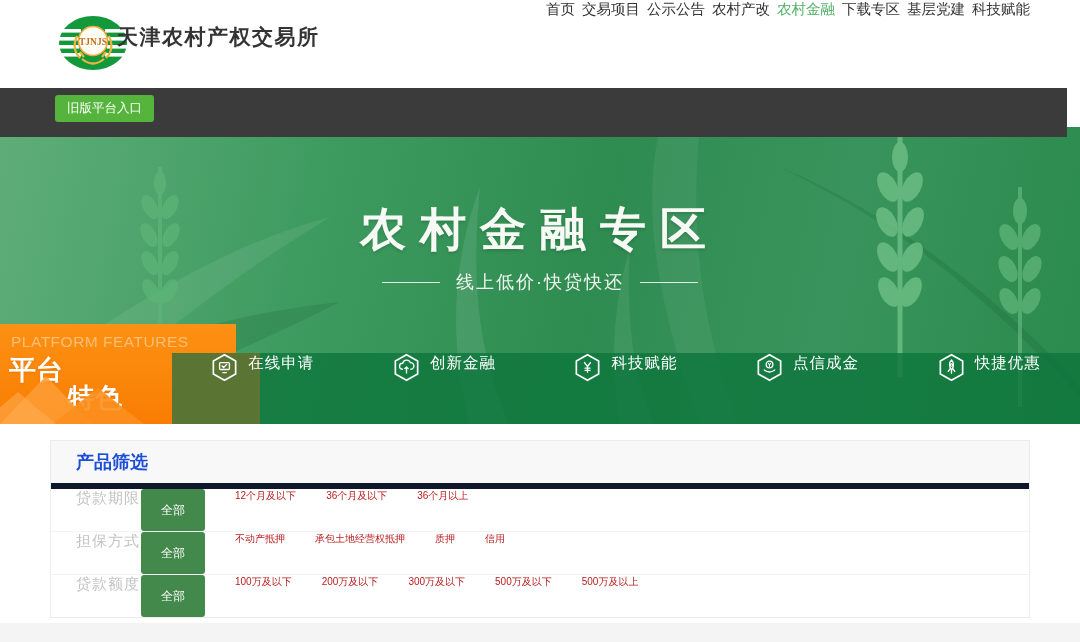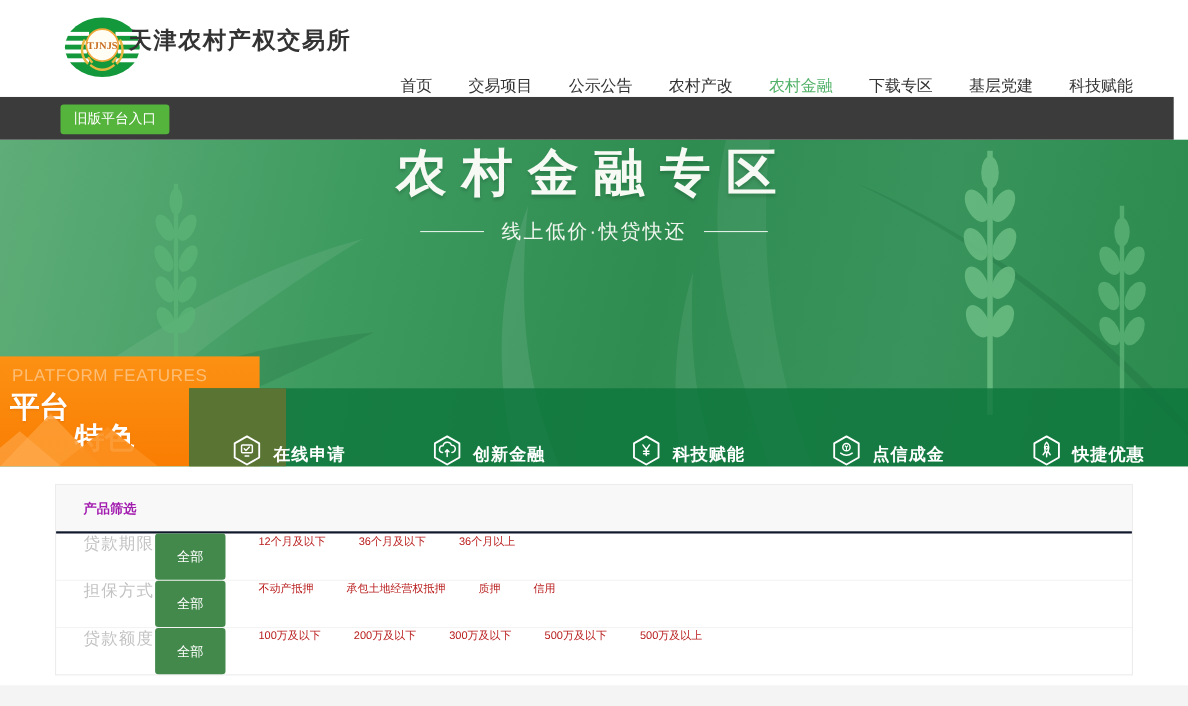--- a/index.html
+++ b/index.html
@@ -8,57 +8,57 @@
   :root{
     --accent:#52b269; --btn-green:#55b43c; --all-green:#43894b;
     --olive:#5a7434; --darkbar:#3b3b3b;
   }
   
   .header{position:absolute;top:0;left:0;right:0;height:88px;background:#fff;z-index:10}
   .logo{position:absolute;left:58px;top:13px;width:70px;height:62px}
   .brand{position:absolute;left:117px;top:23px}
   .brand-title{font-size:21px;font-weight:bold;color:#333;letter-spacing:1.5px}
   .brand-sub{font-size:11px;color:#9b9b9b;margin-top:8px;letter-spacing:.4px}
-  .nav{position:absolute;right:50px;top:0;height:88px;display:flex;align-items:flex-end;gap:33px}
+  .nav{position:absolute;right:50px;top:0;height:88px;display:flex;align-items:flex-start;gap:7px}
   .nav-item{font-size:14.5px;color:#333;cursor:pointer;white-space:nowrap}
   .nav-item.active{color:var(--accent)}
   
-  .darkbar{position:absolute;top:88px;left:0;right:13px;height:39px;background:var(--darkbar);z-index:9}
+  .darkbar{position:absolute;top:88px;left:0;right:13px;height:49px;background:var(--darkbar);z-index:9}
   .old-btn{position:absolute;left:55px;top:7px;background:var(--btn-green);color:#fff;
            font-size:12.5px;padding:5px 12px;border:none;border-radius:3px;cursor:pointer}
   
   .banner{position:absolute;top:127px;left:0;right:0;height:297px;overflow:hidden;
           background:linear-gradient(102deg,#5fad78 0%,#3f9c61 28%,#2f8c51 55%,#38945c 76%,#2b8a4d 100%)}
   .banner svg.deco{position:absolute;inset:0}
-  .banner-title{position:relative;z-index:2;text-align:center;
+  .banner-title{position:relative;z-index:2;text-align:center;margin-top:72px;
       font-size:46px;font-weight:bold;color:#f7faf4;letter-spacing:14px;padding-left:0;
       text-shadow:0 2px 3px rgba(0,40,15,.18)}
   .banner-sub{position:relative;z-index:2;margin-top:9px;display:flex;align-items:center;
       justify-content:center;gap:16px;color:#f0f6ee;font-size:18px;letter-spacing:2px}
   .banner-sub .line{width:58px;height:1px;background:rgba(255,255,255,.85)}
   
   .orange{position:absolute;left:0;top:197px;width:236px;height:100px;z-index:5;overflow:hidden;
           background:linear-gradient(180deg,#fc9113 0%,#f97d02 100%)}
   .pf-en{position:absolute;left:11px;top:9px;font-size:15.5px;color:rgba(255,255,255,.42);letter-spacing:.5px;white-space:nowrap}
   .pf-cn{position:absolute;font-size:27px;font-weight:bold;color:#fff;text-shadow:0 1px 2px rgba(180,70,0,.25)}
   .pf-1{left:9px;top:28px}
   .pf-2{left:68px;top:56px}
   .zigzag{position:absolute;left:0;bottom:0}
   
   .fbar{position:absolute;left:172px;right:0;top:226px;height:71px;z-index:6;
         background:rgba(12,117,59,.78);display:flex}
   .fbar .olive{position:absolute;left:0;top:0;bottom:0;width:88px;background:var(--olive)}
-  .tab{flex:1;position:relative;display:flex;align-items:flex-end;justify-content:center;gap:10px;
-       color:#fff;font-size:15.5px;font-weight:bold;letter-spacing:1px;cursor:pointer}
+  .tab{flex:1;position:relative;display:flex;align-items:flex-start;justify-content:center;gap:10px;
+       color:#fff;font-size:15.5px;font-weight:normal;letter-spacing:1px;cursor:pointer}
   .tab .ticon{width:27px;height:29px;flex:0 0 auto}
   
   .card{position:absolute;left:50px;top:440px;width:978px;background:#fff;
         border:1px solid #ececec;z-index:8}
-  .card-head{height:42px;background:#f8f8f8;border-bottom:2px solid #0f172a;display:flex;
-             align-items:center;padding-left:25px;font-size:12px;font-weight:bold;color:#a21caf}
+  .card-head{height:42px;background:#f8f8f8;border-bottom:6px solid #0f172a;display:flex;
+             align-items:center;padding-left:25px;font-size:18px;font-weight:bold;color:#1d4ed8}
   .f-row{display:flex;height:42px;padding-left:25px;border-bottom:1px solid #f3f3f3}
   .f-row:last-child{border-bottom:none}
   .f-label{width:65px;font-size:15px;color:#c3c3c3;letter-spacing:1px}
   .f-all{background:var(--all-green);color:#fff;font-size:12px;padding:4px 20px;border-radius:3px;
          border:none;cursor:pointer}
   .f-opt{font-size:10px;color:#b91c1c;margin-left:30px;cursor:pointer;white-space:nowrap}
   .f-opt:first-of-type{margin-left:20px}
   
   .footer{position:absolute;left:0;right:0;bottom:0;height:19px;background:#f4f4f4}
 </style>

